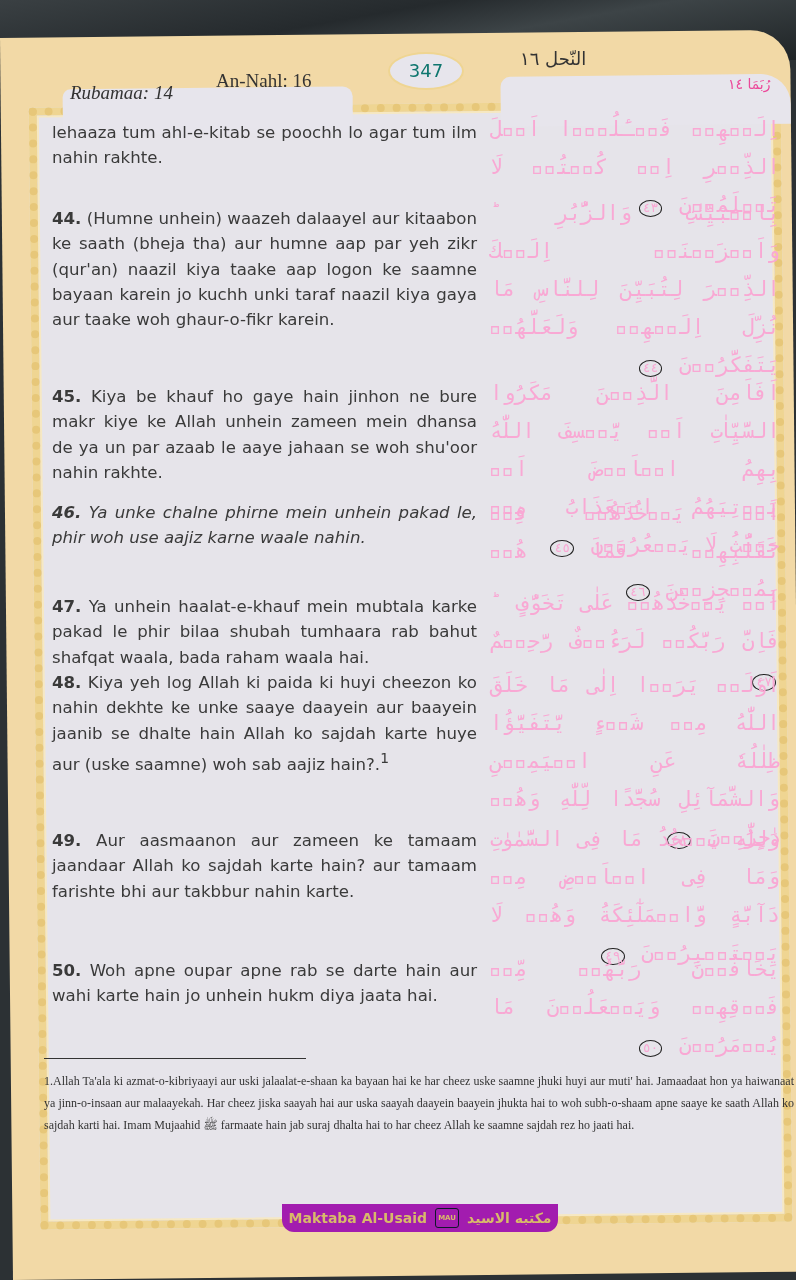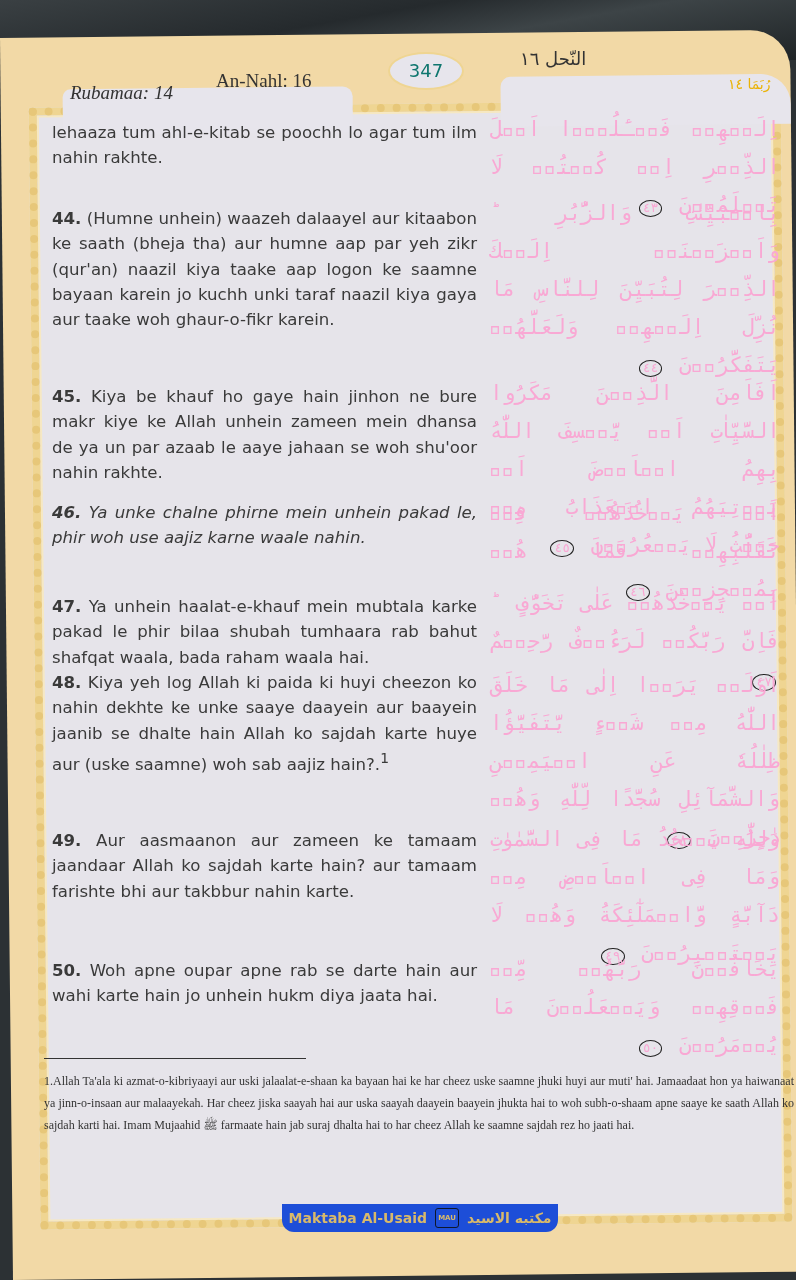--- a/index.html
+++ b/index.html
@@ -39,21 +39,21 @@
   .page-num {
     position:absolute; left:388px; top:52px; width:72px; height:34px; border-radius:50%;
     background:#e7e5ec; border:2px solid #efd592; text-align:center; line-height:34px;
     font-size:18px; color:#0f766e;
   }
   .hdr-right {
     position:absolute; left:500px; top:44px; width:290px; height:50px;
     background:#e7e5ec; border-radius:10px 30px 0 0;
   }
   .hdr-ar-surah { position:absolute; left:520px; top:48px; font-size:18px; color:#333; direction:rtl; }
-  .hdr-ar-juz { position:absolute; left:728px; top:76px; font-size:14px; color:#eab308; direction:rtl; }
+  .hdr-ar-juz { position:absolute; left:728px; top:76px; font-size:14px; color:#ec4899; direction:rtl; }
 
   
   .verse-en {
     position:absolute; left:52px; width:425px;
     font-family:"DejaVu Sans", sans-serif; font-size:16.6px; line-height:25.3px;
     color:#3a3a3a; text-align:justify; text-align-last:left;
   }
   .verse-en .num { font-weight:bold; }
   .verse-ar {
     position:absolute; left:490px; width:290px; direction:rtl;
@@ -63,21 +63,21 @@
   .ayah-mark { font-size:13px; border:1px solid #222; border-radius:50%; padding:0 3px; margin-right:4px; }
 
   .fn-rule { position:absolute; left:44px; top:1058px; width:262px; height:1px; background:#333; }
   .footnote {
     position:absolute; left:44px; top:1070px; width:750px;
     font-family:"Liberation Serif", serif; font-size:12px; line-height:22px; color:#333;
     text-align:justify; text-align-last:left;
   }
   .footer-badge {
     position:absolute; left:282px; top:1204px; width:276px; height:28px;
-    background:#1d4ed8; border-radius:0 0 12px 12px;
+    background:#a21caf; border-radius:0 0 12px 12px;
     display:flex; align-items:center; justify-content:center; gap:8px;
     font-size:14px; font-weight:bold; color:#d8b96a;
   }
   .logo { width:22px; height:18px; border:1px solid #0f172a; border-radius:3px; display:inline-block; font-size:7px; line-height:18px; text-align:center; }
 </style>
 </head>
 <body>
 
 <div class="bg-plastic"></div>
 

